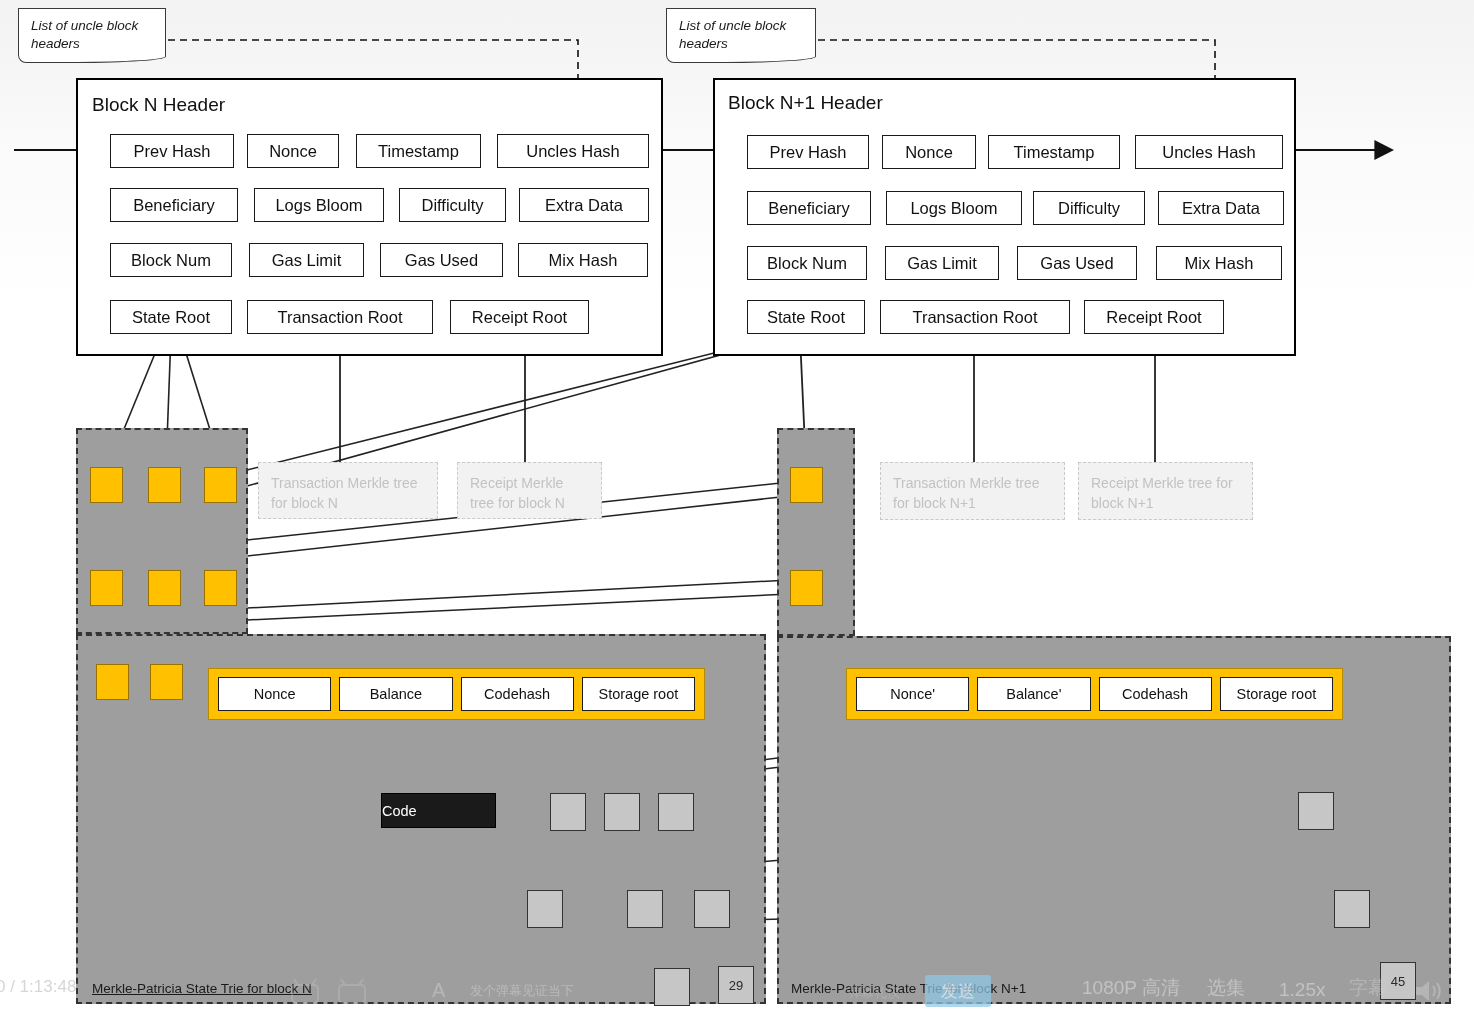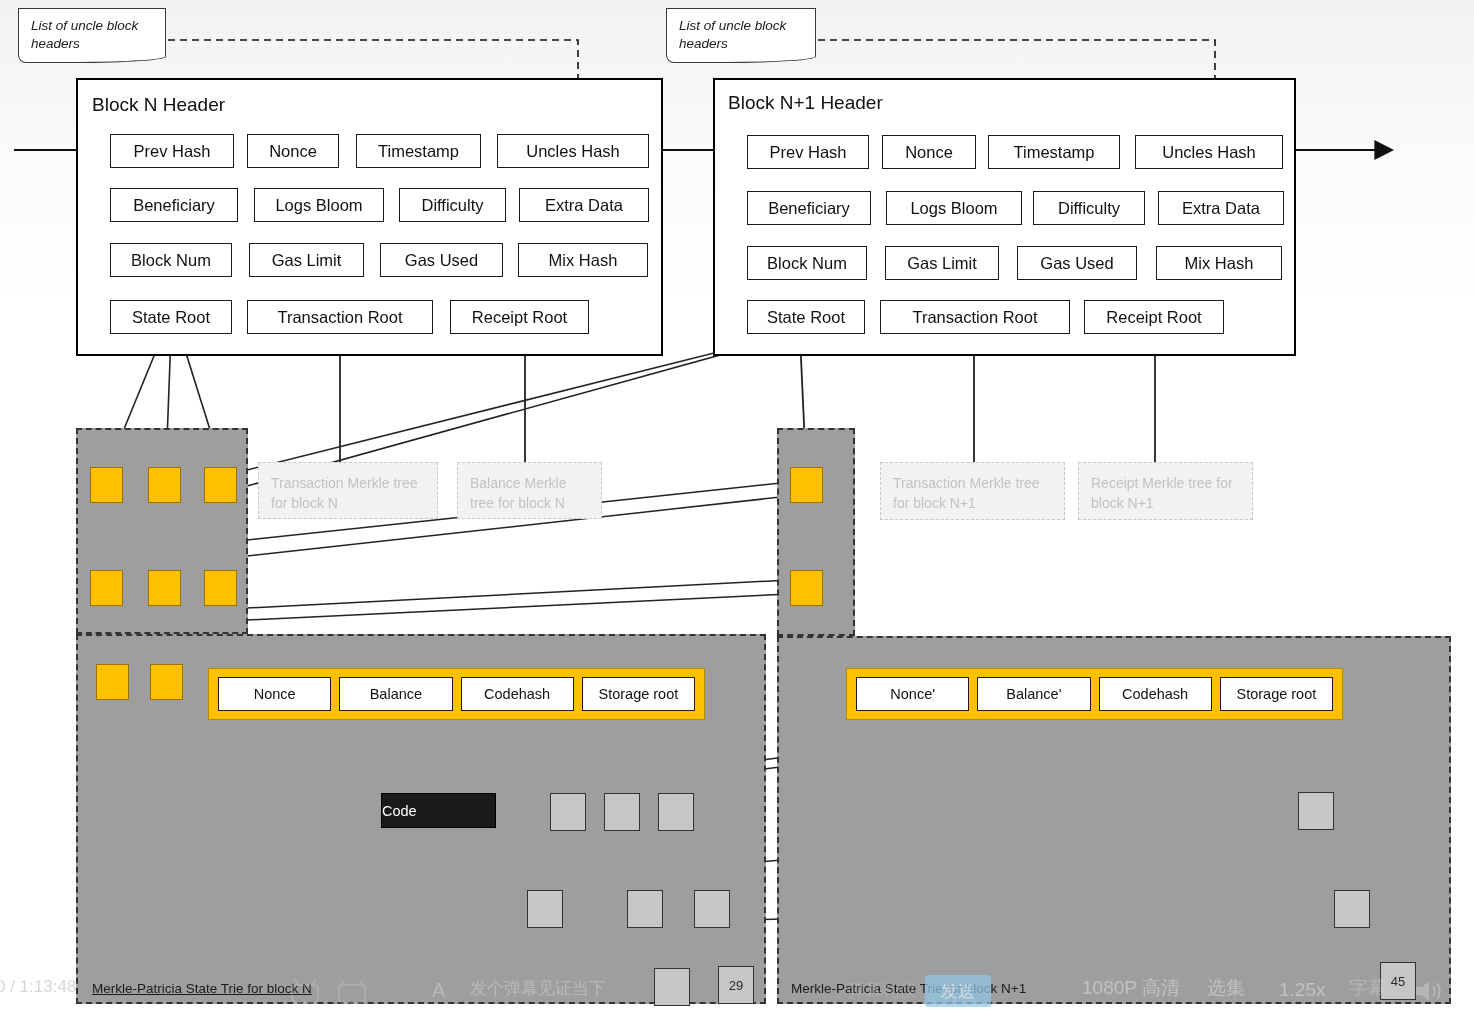--- a/index.html
+++ b/index.html
@@ -55,21 +55,21 @@
   
   .codebox{position:absolute;background:#1a1a1a;border:1px solid #000;box-sizing:border-box;
     display:flex;align-items:center;color:#fff;font-size:14.5px;}
 
   
   .vbar{position:absolute;left:0;bottom:0;width:1474px;height:52px;
         pointer-events:none;}
   .vtime{position:absolute;left:-6px;bottom:24px;font-size:17px;color:#c9c9c9;opacity:.75;
         white-space:nowrap;}
   .vtext{position:absolute;font-size:19px;color:#d8d8d8;opacity:.62;white-space:nowrap;}
-  .vph{position:absolute;font-size:17px;color:#d0d0d0;opacity:.55;white-space:nowrap;}
+  .vph{position:absolute;font-size:13px;color:#d0d0d0;opacity:.55;white-space:nowrap;}
   .vA{position:absolute;font-size:20px;color:#d0d0d0;opacity:.5;}
   .vsend{position:absolute;background:#8fc8e8;opacity:.72;border-radius:3px;
         display:flex;align-items:center;justify-content:center;color:#eef7fd;font-size:17px;}
   .vicon{position:absolute;opacity:.42;}
 </style>
 </head>
 <body>
 
 <div id="stage">
 
@@ -235,21 +235,21 @@
 
   <div class="panel" style="left:76px;top:428px;width:172px;height:206px;"></div>
   <div class="panel" style="left:76px;top:634px;width:690px;height:370px;"></div>
   <div class="panel" style="left:777px;top:428px;width:78px;height:208px;"></div>
   <div class="panel" style="left:777px;top:636px;width:674px;height:368px;"></div>
 
   <div class="panel-label" style="left:92px;top:981px;text-decoration:underline;">Merkle-Patricia  State  Trie  for block N</div>
   <div class="panel-label" style="left:791px;top:981px;">Merkle-Patricia  State  Trie for block N+1</div>
 
   <div class="ghost" style="left:258px;top:462px;width:180px;height:57px;">Transaction Merkle tree for block N</div>
-  <div class="ghost" style="left:457px;top:462px;width:145px;height:57px;">Balance Merkle tree for block N</div>
+  <div class="ghost" style="left:457px;top:462px;width:145px;height:57px;">Receipt Merkle tree for block N</div>
   <div class="ghost" style="left:880px;top:462px;width:185px;height:58px;">Transaction Merkle tree for block N+1</div>
   <div class="ghost" style="left:1078px;top:462px;width:175px;height:58px;">Receipt  Merkle  tree for block N+1</div>
 
   <div class="ynode" style="left:90px;top:467px;width:33px;height:36px;"></div>
   <div class="ynode" style="left:148px;top:467px;width:33px;height:36px;"></div>
   <div class="ynode" style="left:204px;top:467px;width:33px;height:36px;"></div>
 
   <div class="ynode" style="left:90px;top:570px;width:33px;height:36px;"></div>
   <div class="ynode" style="left:148px;top:570px;width:33px;height:36px;"></div>
   <div class="ynode" style="left:204px;top:570px;width:33px;height:36px;"></div>

